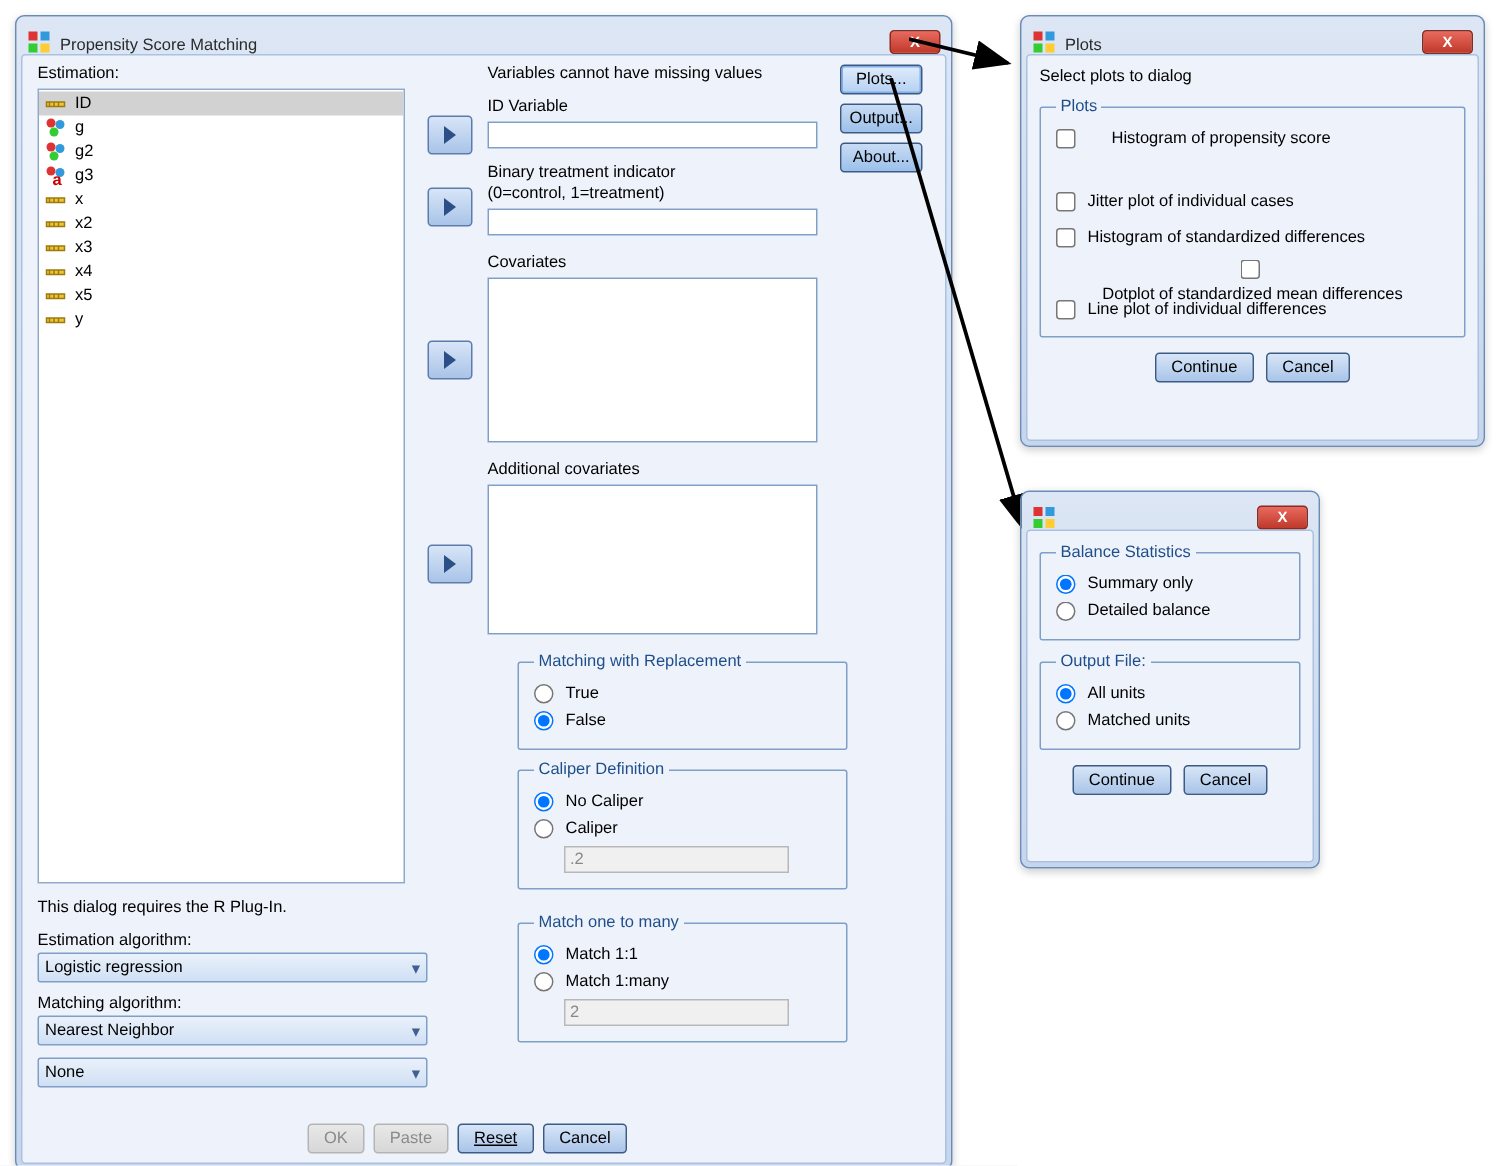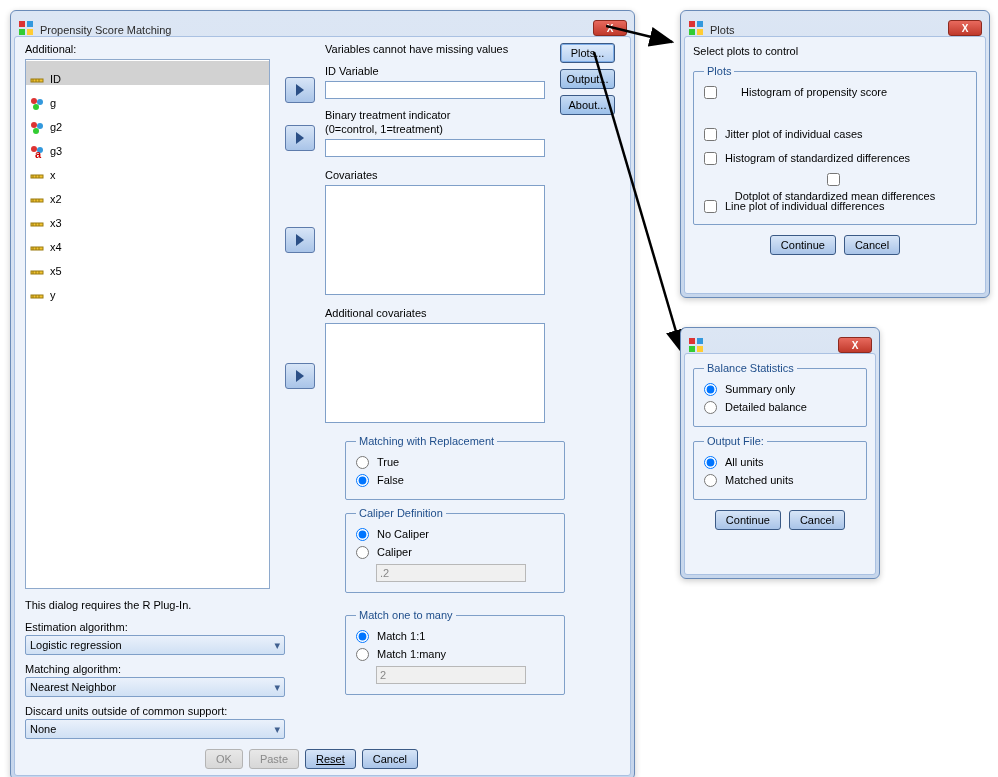--- a/index.html
+++ b/index.html
@@ -43,21 +43,21 @@
 
   
   #win-main { left: 10px; top: 10px; width: 625px; }
   #win-main .client { height: 740px; }
 
   .varlist-label { position:absolute; left:10px; top:6px; }
   .varlist {
     position: absolute; left: 10px; top: 22px; width: 245px; height: 530px;
     background:#fff; border:1px solid #8ea9cc; overflow:auto; padding:1px 0;
   }
-  .varlist .row { display:flex; align-items:flex-start; height:16px; padding:12px 4px; gap:6px; }
+  .varlist .row { display:flex; align-items:center; height:16px; padding:0 4px; gap:6px; }
   .varlist .row.sel { background:#d2d2d2; }
   .ico { width:14px; height:14px; display:inline-flex; align-items:center; justify-content:center; }
 
   .plug-in-note { position:absolute; left:10px; top:562px; }
 
   .combo-wrap { position:absolute; left:10px; width:260px; }
   .combo-wrap label { display:block; margin-bottom:2px; }
   .combo {
     width: 260px; height:20px; border:1px solid #7f9fc8;
     background: linear-gradient(#eaf1fb,#cfe0f4);
@@ -140,21 +140,21 @@
           <rect x="9" y="1" width="6" height="6" fill="#39d"></rect>
           <rect x="1" y="9" width="6" height="6" fill="#3c3"></rect>
           <rect x="9" y="9" width="6" height="6" fill="#fc3"></rect>
         </svg>
     </span>
     <span class="title">Propensity Score Matching</span>
     <span class="close-x">X</span>
   </div>
   <div class="client">
 
-    <div class="varlist-label">Additional:</div>
+    <div class="varlist-label">Estimation:</div>
     <div class="varlist" id="varlist">
         <div class="row sel">
           <span class="ico">
             <svg width="14" height="14">
               <rect x="1" y="6" width="12" height="3" fill="#f3c431" stroke="#9a7b10"></rect>
               <line x1="3" y1="6" x2="3" y2="9" stroke="#9a7b10"></line>
               <line x1="6" y1="6" x2="6" y2="9" stroke="#9a7b10"></line>
               <line x1="9" y1="6" x2="9" y2="9" stroke="#9a7b10"></line>
             </svg>
           </span>
@@ -268,21 +268,20 @@
       </div>
     </div>
     <div class="combo-wrap" style="top:626px">
       <label>Matching algorithm:</label>
       <div class="combo">
         <span>Nearest Neighbor</span>
         <span class="chev">▾</span>
       </div>
     </div>
     <div class="combo-wrap" style="top:668px">
-      <label>Discard units outside of common support:</label>
       <div class="combo">
         <span>None</span>
         <span class="chev">▾</span>
       </div>
     </div>
 
     <div class="warning">Variables cannot have missing values</div>
 
     <div class="field-label" style="top:28px">ID Variable</div>
     <input class="text-in" style="top: 44px;" type="text">
@@ -414,21 +413,21 @@
           <rect x="1" y="1" width="6" height="6" fill="#d33"></rect>
           <rect x="9" y="1" width="6" height="6" fill="#39d"></rect>
           <rect x="1" y="9" width="6" height="6" fill="#3c3"></rect>
           <rect x="9" y="9" width="6" height="6" fill="#fc3"></rect>
         </svg>
     </span>
     <span class="title">Plots</span>
     <span class="close-x">X</span>
   </div>
   <div class="client">
-    <div style="margin-bottom:8px">Select plots to control</div>
+    <div style="margin-bottom:8px">Select plots to dialog</div>
     <fieldset class="groupbox" style="height:160px">
       <legend>Plots</legend>
       <div id="plots-items">
           <div class="check-row" style="margin-bottom: 4px; gap: 20px;">
             <input type="checkbox" style="">
             <span>Histogram of propensity score</span>
           </div>
           <div class="check-row" style="margin-bottom: 6px; margin-top: 24px;">
             <input type="checkbox" style="">
             <span>Jitter plot of individual cases</span>

